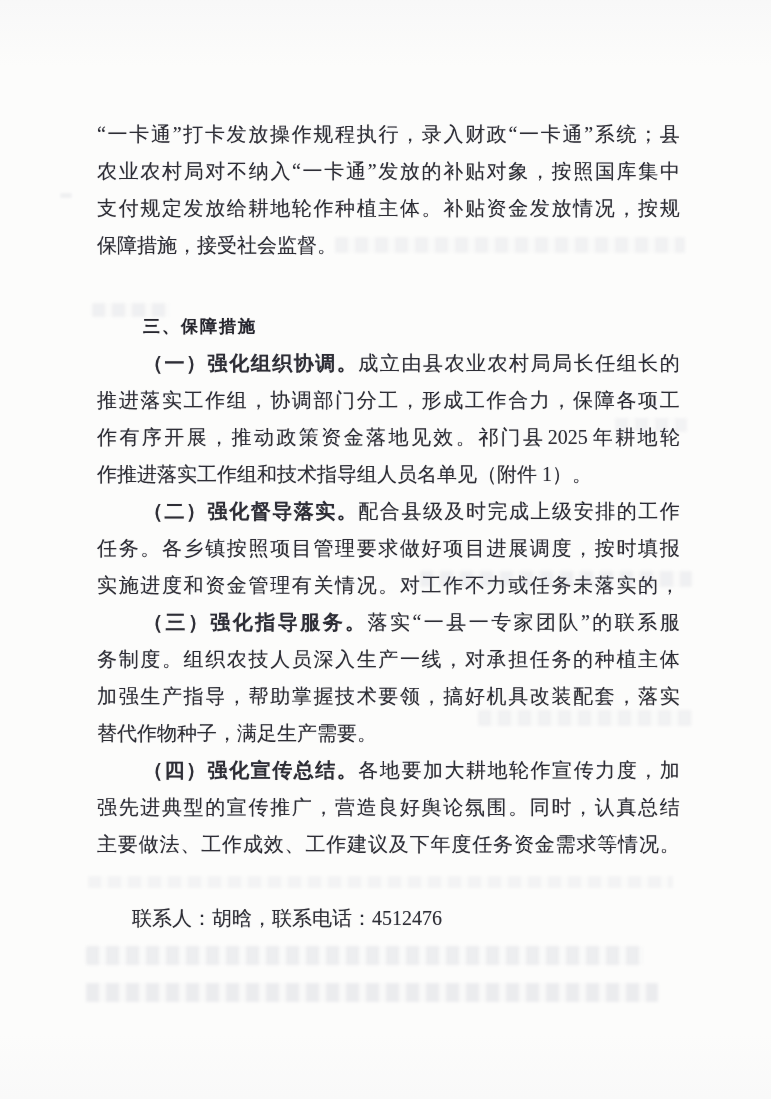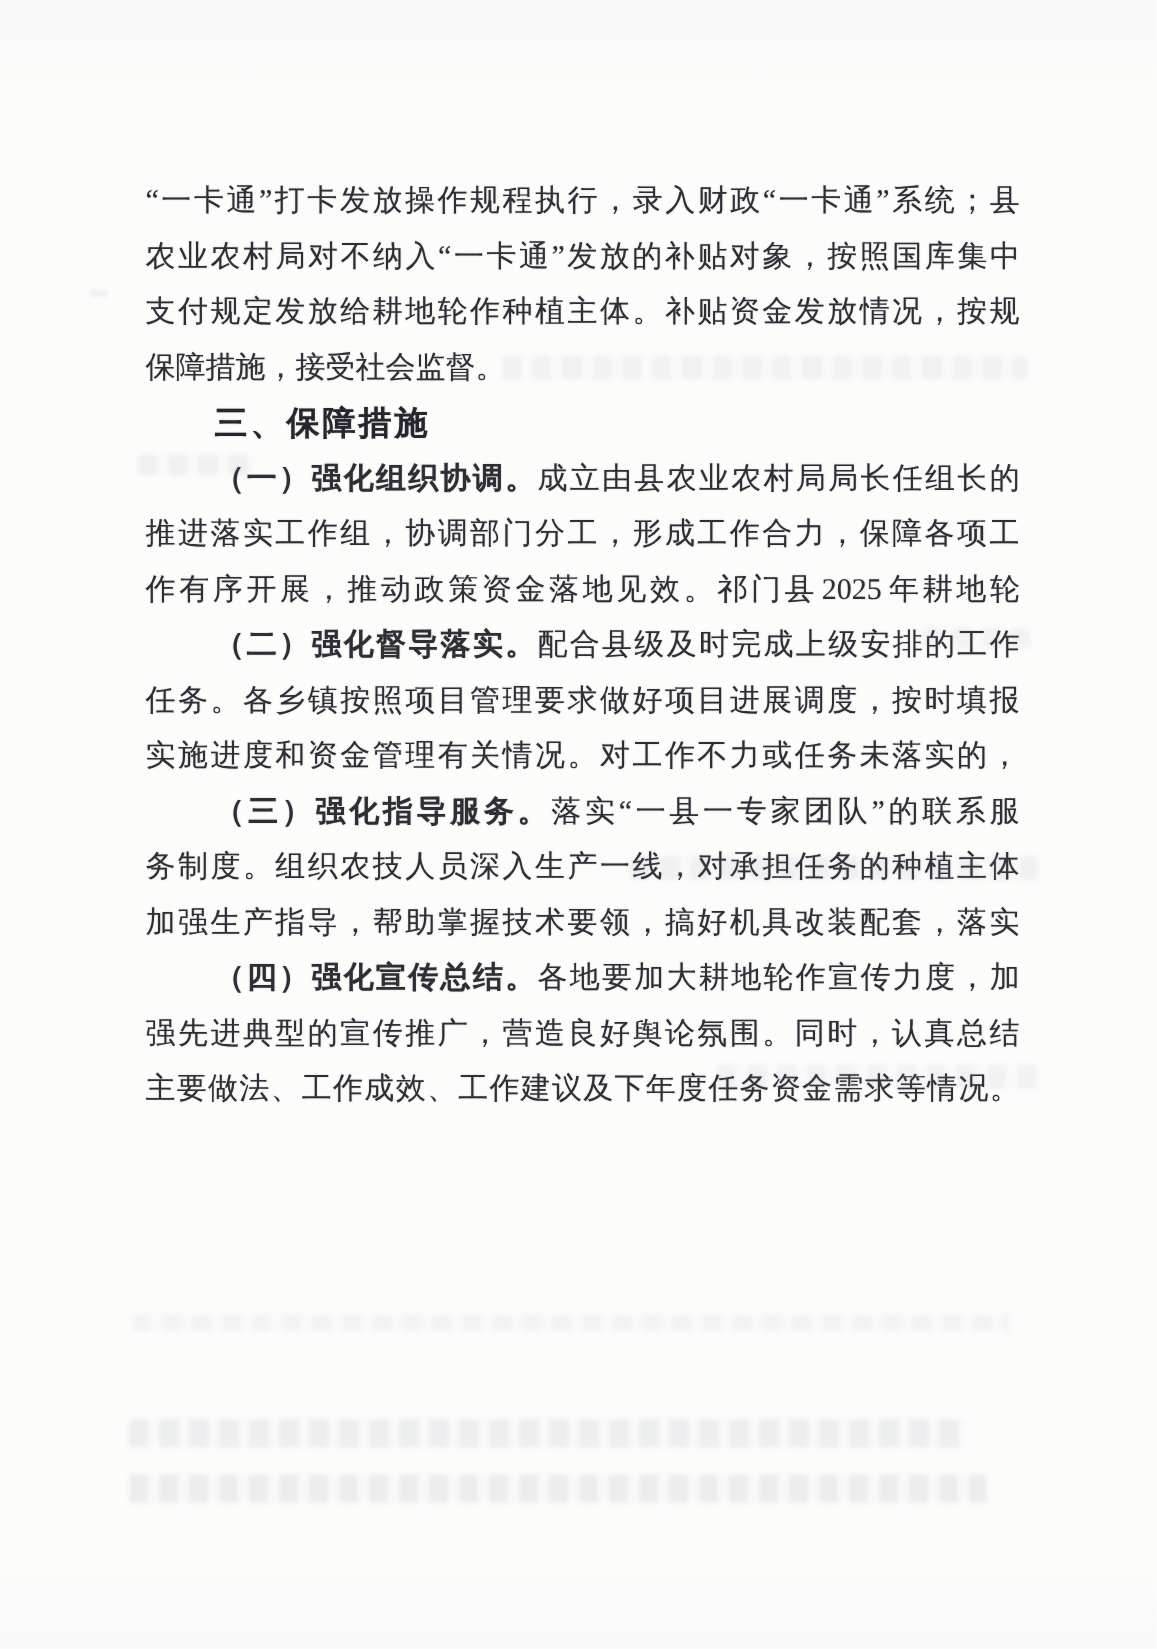--- a/index.html
+++ b/index.html
@@ -39,23 +39,24 @@
     display: flex;
     justify-content: space-between;
   }
   .jsplit { display: contents; }
   .lead { font-weight: 700; }
   .indent { padding-left: 46px; }
   .contact-indent { padding-left: 35px; }
   .heading-line {
     font-family: "DejaVu Sans", "Liberation Sans", sans-serif;
     font-weight: 700;
-    font-size: 22px;
+    font-size: 17px;
     color: #26262e;
     letter-spacing: 2px;
+    margin-top: 44px;
   }
   .spacer { height: 37px; }
   
   .smudge {
     position: absolute;
     filter: blur(1.6px);
     background: repeating-linear-gradient(90deg,
       rgba(116,122,146,0.18) 0 13px,
       rgba(116,122,146,0.03) 13px 20px);
     border-radius: 2px;
@@ -93,20 +94,21 @@
   <div class="line jline indent">
       <span class="jsplit lead"><span>（</span><span>一</span><span>）</span><span>强</span><span>化</span><span>组</span><span>织</span><span>协</span><span>调</span><span>。</span></span>
       <span class="jsplit"><span>成</span><span>立</span><span>由</span><span>县</span><span>农</span><span>业</span><span>农</span><span>村</span><span>局</span><span>局</span><span>长</span><span>任</span><span>组</span><span>长</span><span>的</span></span>
     </div>
   <div class="line jline">
       <span class="jsplit"><span>推</span><span>进</span><span>落</span><span>实</span><span>工</span><span>作</span><span>组</span><span>，</span><span>协</span><span>调</span><span>部</span><span>门</span><span>分</span><span>工</span><span>，</span><span>形</span><span>成</span><span>工</span><span>作</span><span>合</span><span>力</span><span>，</span><span>保</span><span>障</span><span>各</span><span>项</span><span>工</span></span>
     </div>
   <div class="line jline">
       <span class="jsplit"><span>作</span><span>有</span><span>序</span><span>开</span><span>展</span><span>，</span><span>推</span><span>动</span><span>政</span><span>策</span><span>资</span><span>金</span><span>落</span><span>地</span><span>见</span><span>效</span><span>。</span><span>祁</span><span>门</span><span>县</span><span> </span><span>2025</span><span> </span><span>年</span><span>耕</span><span>地</span><span>轮</span></span>
     </div>
+  <div class="line plain"><span>作推进落实工作组和技术指导组人员名单见（附件 1）。</span></div>
 
   <div class="line jline indent">
       <span class="jsplit lead"><span>（</span><span>二</span><span>）</span><span>强</span><span>化</span><span>督</span><span>导</span><span>落</span><span>实</span><span>。</span></span>
       <span class="jsplit"><span>配</span><span>合</span><span>县</span><span>级</span><span>及</span><span>时</span><span>完</span><span>成</span><span>上</span><span>级</span><span>安</span><span>排</span><span>的</span><span>工</span><span>作</span></span>
     </div>
   <div class="line jline">
       <span class="jsplit"><span>任</span><span>务</span><span>。</span><span>各</span><span>乡</span><span>镇</span><span>按</span><span>照</span><span>项</span><span>目</span><span>管</span><span>理</span><span>要</span><span>求</span><span>做</span><span>好</span><span>项</span><span>目</span><span>进</span><span>展</span><span>调</span><span>度</span><span>，</span><span>按</span><span>时</span><span>填</span><span>报</span></span>
     </div>
   <div class="line jline">
       <span class="jsplit"><span>实</span><span>施</span><span>进</span><span>度</span><span>和</span><span>资</span><span>金</span><span>管</span><span>理</span><span>有</span><span>关</span><span>情</span><span>况</span><span>。</span><span>对</span><span>工</span><span>作</span><span>不</span><span>力</span><span>或</span><span>任</span><span>务</span><span>未</span><span>落</span><span>实</span><span>的</span><span>，</span></span>
@@ -115,34 +117,36 @@
   <div class="line jline indent">
       <span class="jsplit lead"><span>（</span><span>三</span><span>）</span><span>强</span><span>化</span><span>指</span><span>导</span><span>服</span><span>务</span><span>。</span></span>
       <span class="jsplit"><span>落</span><span>实</span><span>“</span><span>一</span><span>县</span><span>一</span><span>专</span><span>家</span><span>团</span><span>队</span><span>”</span><span>的</span><span>联</span><span>系</span><span>服</span></span>
     </div>
   <div class="line jline">
       <span class="jsplit"><span>务</span><span>制</span><span>度</span><span>。</span><span>组</span><span>织</span><span>农</span><span>技</span><span>人</span><span>员</span><span>深</span><span>入</span><span>生</span><span>产</span><span>一</span><span>线</span><span>，</span><span>对</span><span>承</span><span>担</span><span>任</span><span>务</span><span>的</span><span>种</span><span>植</span><span>主</span><span>体</span></span>
     </div>
   <div class="line jline">
       <span class="jsplit"><span>加</span><span>强</span><span>生</span><span>产</span><span>指</span><span>导</span><span>，</span><span>帮</span><span>助</span><span>掌</span><span>握</span><span>技</span><span>术</span><span>要</span><span>领</span><span>，</span><span>搞</span><span>好</span><span>机</span><span>具</span><span>改</span><span>装</span><span>配</span><span>套</span><span>，</span><span>落</span><span>实</span></span>
     </div>
+  <div class="line plain"><span>替代作物种子，满足生产需要。</span></div>
 
   <div class="line jline indent">
       <span class="jsplit lead"><span>（</span><span>四</span><span>）</span><span>强</span><span>化</span><span>宣</span><span>传</span><span>总</span><span>结</span><span>。</span></span>
       <span class="jsplit"><span>各</span><span>地</span><span>要</span><span>加</span><span>大</span><span>耕</span><span>地</span><span>轮</span><span>作</span><span>宣</span><span>传</span><span>力</span><span>度</span><span>，</span><span>加</span></span>
     </div>
   <div class="line jline">
       <span class="jsplit"><span>强</span><span>先</span><span>进</span><span>典</span><span>型</span><span>的</span><span>宣</span><span>传</span><span>推</span><span>广</span><span>，</span><span>营</span><span>造</span><span>良</span><span>好</span><span>舆</span><span>论</span><span>氛</span><span>围</span><span>。</span><span>同</span><span>时</span><span>，</span><span>认</span><span>真</span><span>总</span><span>结</span></span>
     </div>
   <div class="line jline">
       <span class="jsplit"><span>主</span><span>要</span><span>做</span><span>法</span><span>、</span><span>工</span><span>作</span><span>成</span><span>效</span><span>、</span><span>工</span><span>作</span><span>建</span><span>议</span><span>及</span><span>下</span><span>年</span><span>度</span><span>任</span><span>务</span><span>资</span><span>金</span><span>需</span><span>求</span><span>等</span><span>情</span><span>况</span><span>。</span></span>
     </div>
 
   <div class="spacer"></div>
 
+  <div class="line plain contact-indent"><span>联系人：胡晗，联系电话：4512476</span></div>
 
 </div>
 
 <div class="smudge sm-a"></div>
 <div class="smudge sm-b"></div>
 <div class="smudge sm-i"></div>
 <div class="smudge sm-c"></div>
 <div class="smudge sm-d"></div>
 <div class="smudge sm-e"></div>
 <div class="smudge sm-f"></div>

